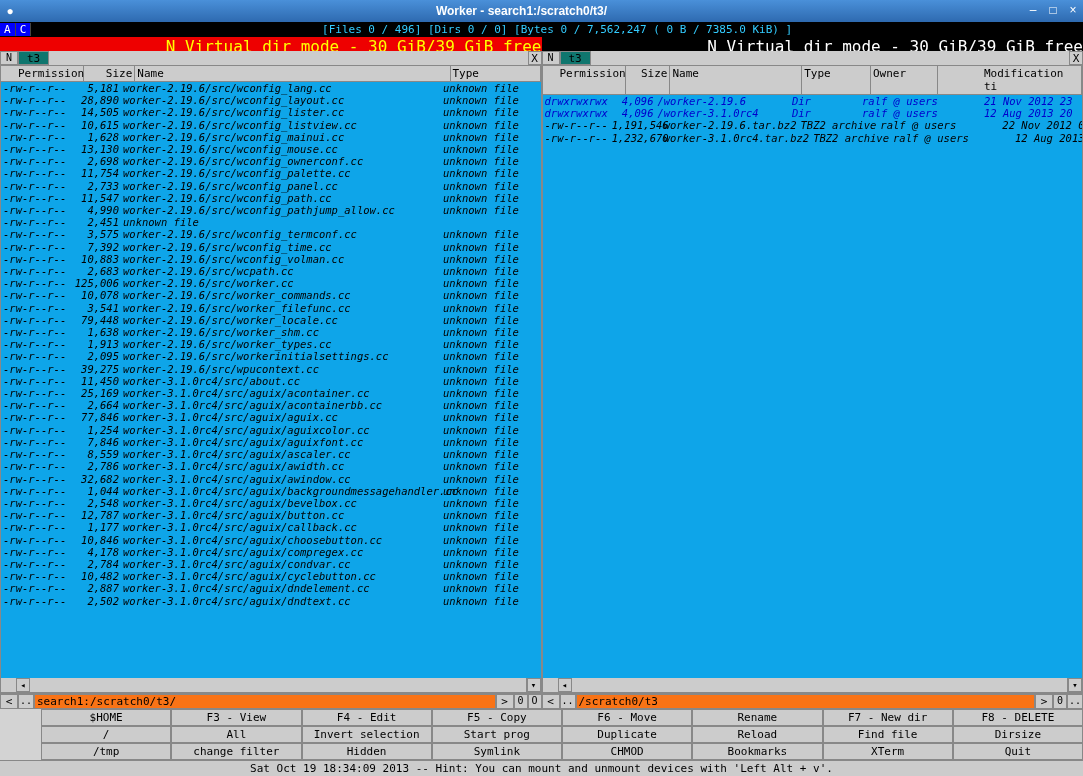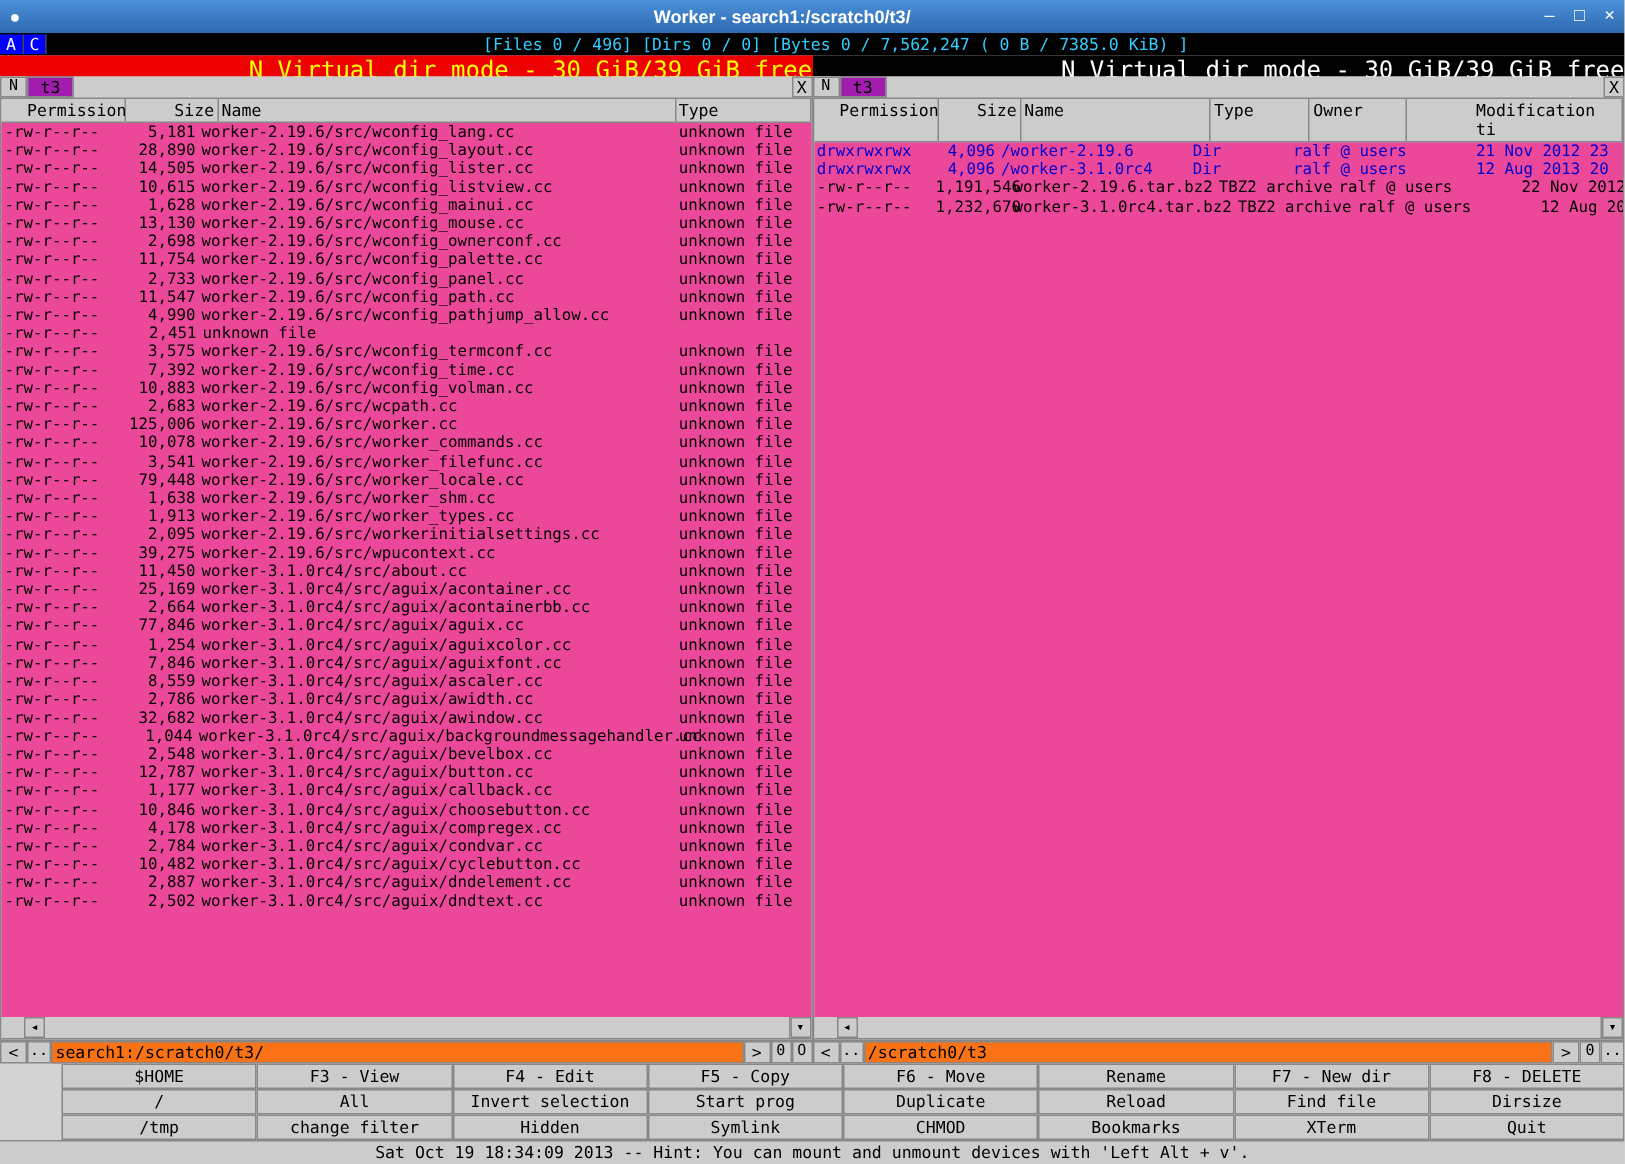--- a/index.html
+++ b/index.html
@@ -53,42 +53,42 @@
 .tab-row { display: flex; height: 14px; background: #ccc; }
 .tab-row .tab-half { flex: 1; display: flex; }
 .tab-row .tab-btn {
   border: 1px solid #888;
   background: #ccc;
   padding: 0 4px;
   font-size: 10px;
   cursor: pointer;
 }
 .tab-row .tab-btn.n { width: 18px; text-align: center; }
-.tab-row .tab-name { padding: 0 8px; border: 1px solid #888; background: #a21caf; }
+.tab-row .tab-name { padding: 0 8px; border: 1px solid #888; background: #0f766e; }
 .tab-row .tab-x { margin-left: auto; width: 14px; text-align: center; border: 1px solid #888; }
 
 .panes { display: flex; flex: 1; min-height: 0; }
 .pane { display: flex; flex-direction: column; border: 1px solid #888; }
 .pane.left  { width: 50%; }
 .pane.right { width: 50%; }
 
 .headers { display: flex; background: #ccc; border-bottom: 1px solid #888; padding-left: 15px; }
 .headers span { padding: 1px 2px; border-right: 1px solid #888; }
 .col-perm  { width: 68px; }
-.col-size  { width: 52px; text-align: right; margin-left: 12px; }
+.col-size  { width: 52px; text-align: right; }
 .col-name  { }
 .left  .col-name { width: 320px; }
 .right .col-name { width: 154px; }
 .col-type  { }
 .left  .col-type { flex: 1; min-width: 90px; }
 .right .col-type { width: 80px; }
 .col-owner { width: 78px; }
 .col-mod   { flex: 1; min-width: 100px; margin-left: 44px; }
 
-.filelist { flex: 1; overflow: hidden; background: #ec4899; }
+.filelist { flex: 1; overflow: hidden; background: #0ea5e9; font-style: italic; }
 .row { display: flex; white-space: nowrap; line-height: 12.2px; font-size: 10.5px; }
 .row span { padding: 0 2px; }
 .row .col-size { text-align: right; }
 .row.dir { color: #00c; }
 
 .path-row { display: flex; height: 15px; }
 .path-half { flex: 1; display: flex; }
 .path-half .btn-sm { width: 16px; border: 1px solid #888; text-align: center; background: #ccc; font-size: 10px; }
 .path-half .btn-hide { width: 14px; border: 1px solid #888; text-align: center; background: #ccc; font-size: 10px; }
 .path-half .btn-arrow { width: 18px; border: 1px solid #888; text-align: center; background: #ccc; font-size: 11px; }

